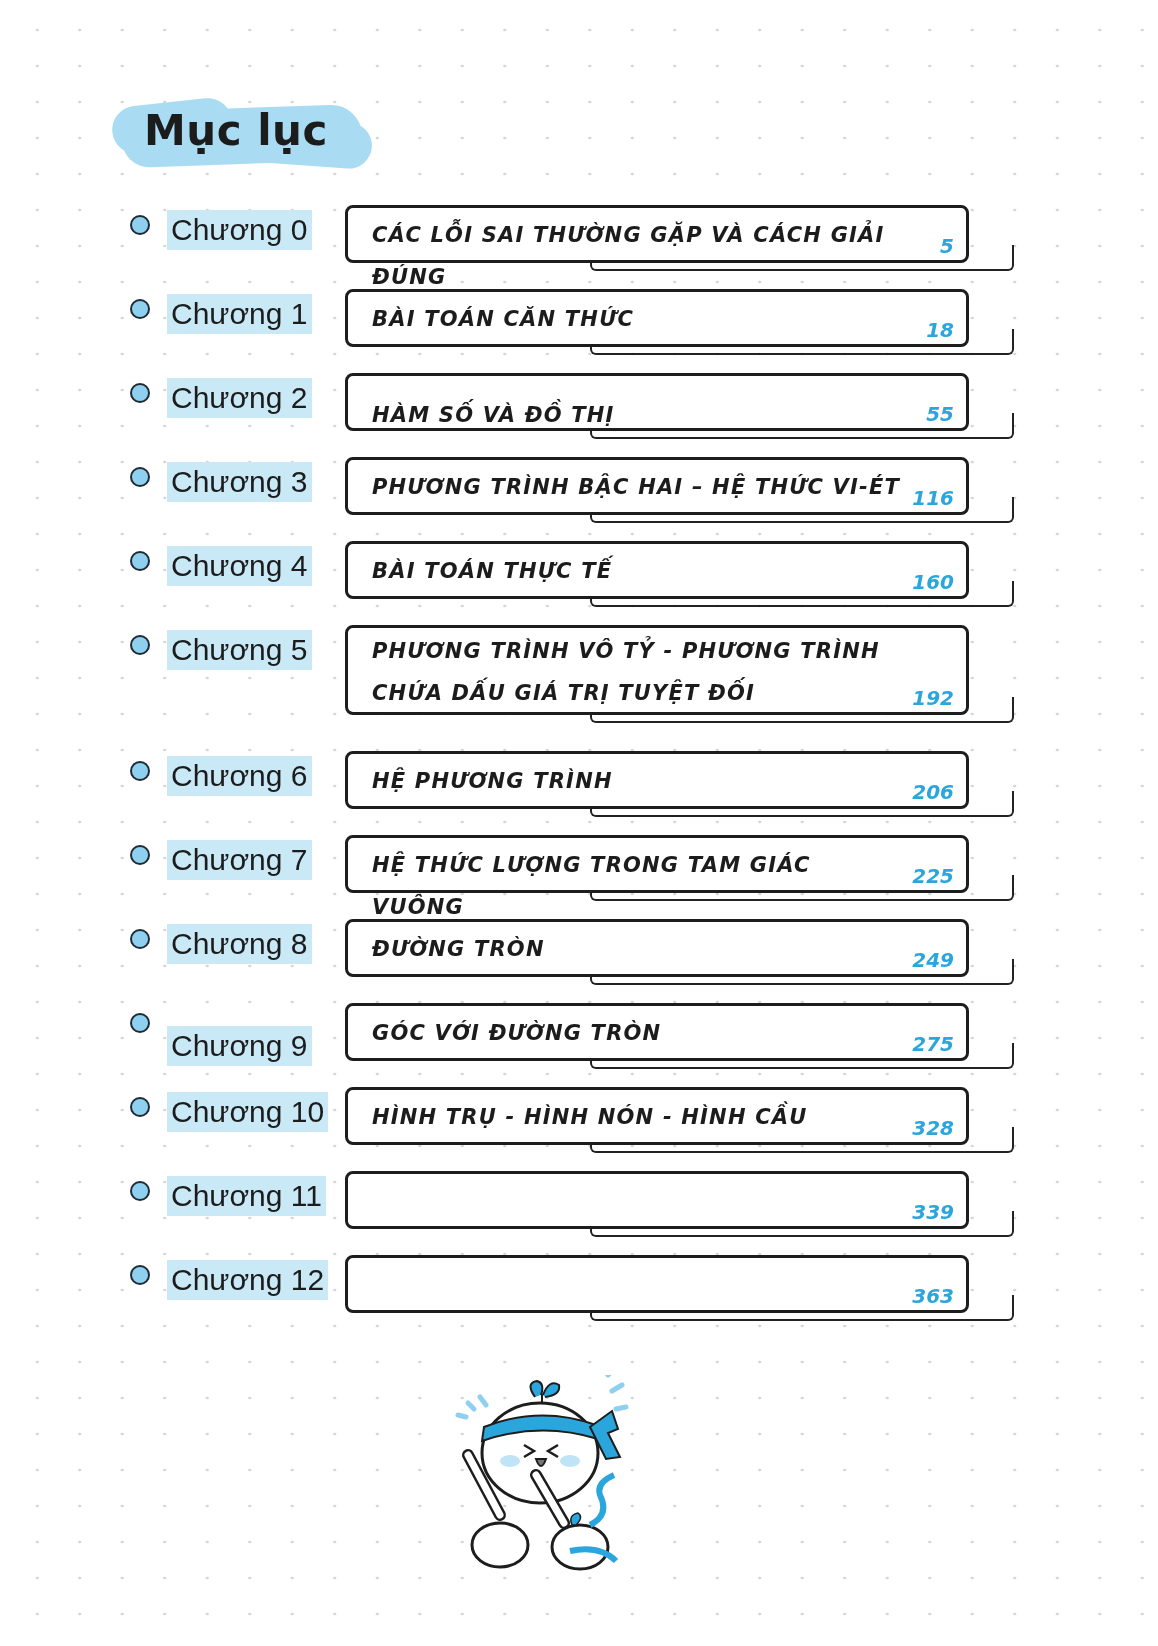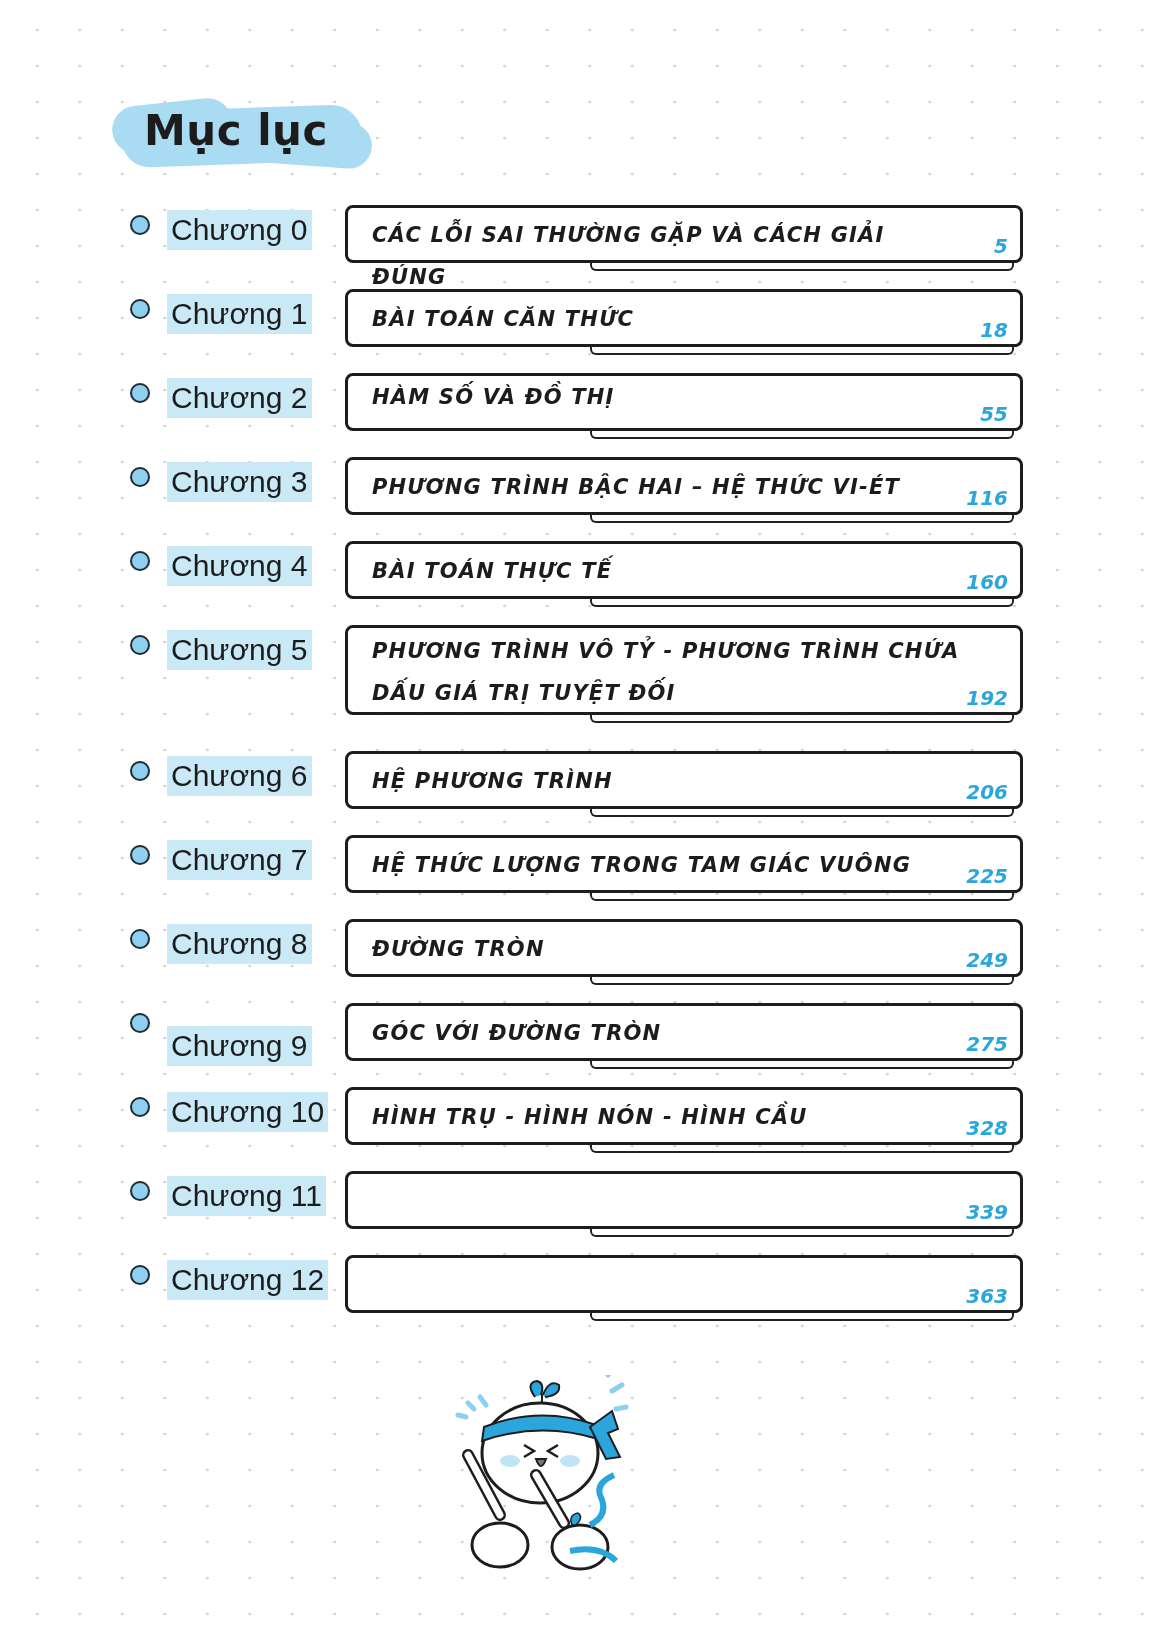--- a/index.html
+++ b/index.html
@@ -32,21 +32,21 @@
     position: absolute; left: 167px; height: 40px; line-height: 40px;
     padding: 0 4px; background: #c9e9f7;
     font-family: "Liberation Sans", sans-serif; font-size: 30px; color: #1c1c1c;
   }
   .box-shadow {
     position: absolute; left: 590px; width: 420px; border: 2px solid #222; border-top: none;
     border-radius: 0 0 6px 6px; height: 10px;
   }
   .box-shadow .rt { position:absolute; right:-2px; top:-14px; height: 14px; border-right: 2px solid #222; }
   .box {
-    position: absolute; left: 345px; width: 678px; background: #fff;
+    position: absolute; left: 345px; width: 624px; background: #fff;
     border: 3px solid #1d1d1d; border-radius: 8px; box-sizing: border-box;
   }
   .box-title {
     position: absolute; left: 24px; top: 14px; right: 60px;
     font-family: "DejaVu Sans", sans-serif; font-weight: bold; font-style: italic;
     font-size: 21px; letter-spacing: 1.2px; color: #1c1c1c; line-height: 42px;
   }
   .box-page {
     position: absolute; right: 12px; bottom: 2px;
     font-family: "DejaVu Sans", sans-serif; font-weight: bold; font-style: italic;
@@ -87,21 +87,21 @@
         <div class="box-page">18</div>
       </div>
     </div>
     <div class="row" style="top: 373px;">
       <div class="bullet" style="top:10px"></div>
       <div class="chapter" style="top:5px">Chương 2</div>
       <div class="box-shadow" style="top:54px">
         <span class="rt"></span>
       </div>
       <div class="box" style="top:0;height:58px">
-        <div class="box-title" style="top:0">HÀM SỐ VÀ ĐỒ THỊ</div>
+        <div class="box-title" style="top:18px">HÀM SỐ VÀ ĐỒ THỊ</div>
         <div class="box-page">55</div>
       </div>
     </div>
     <div class="row" style="top: 457px;">
       <div class="bullet" style="top:10px"></div>
       <div class="chapter" style="top:5px">Chương 3</div>
       <div class="box-shadow" style="top:54px">
         <span class="rt"></span>
       </div>
       <div class="box" style="top:0;height:58px">

